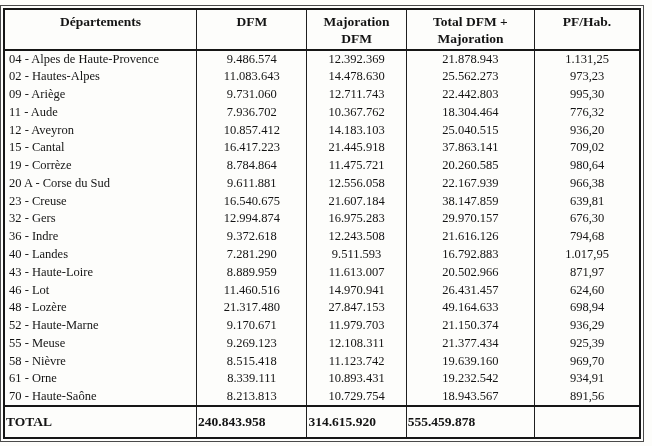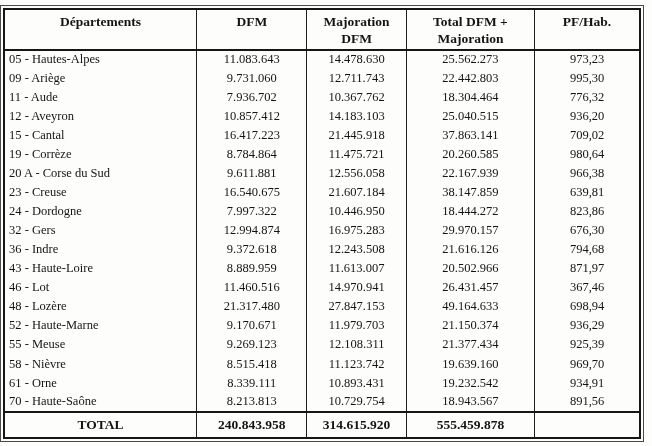--- a/index.html
+++ b/index.html
@@ -57,22 +57,22 @@
     text-align:center;
   }
   tbody td:first-child{
     text-align:left;
     padding-left:4px;
   }
   tfoot td{
     border-top:2px solid #161616;
     font-weight:bold;
     font-size:13.5px;
-    text-align:center;
-    height:26px;
+    text-align:left;
+    height:32px;
     vertical-align:middle;
   }
 </style>
 </head>
 <body>
 
 <div class="page">
   <div class="frame">
     <table>
       <colgroup>
@@ -86,21 +86,28 @@
         <tr>
           <th>Départements</th>
           <th>DFM</th>
           <th>Majoration DFM</th>
           <th>Total DFM + Majoration</th>
           <th>PF/Hab.</th>
         </tr>
       </thead>
       <tbody id="rows-body">
           <tr>
-            <td>05 - Hautes-Alpes</td>
+            <td>04 - Alpes de Haute-Provence</td>
+            <td>9.486.574</td>
+            <td>12.392.369</td>
+            <td>21.878.943</td>
+            <td>1.131,25</td>
+          </tr>
+          <tr>
+            <td>02 - Hautes-Alpes</td>
             <td>11.083.643</td>
             <td>14.478.630</td>
             <td>25.562.273</td>
             <td>973,23</td>
           </tr>
           <tr>
             <td>09 - Ariège</td>
             <td>9.731.060</td>
             <td>12.711.743</td>
             <td>22.442.803</td>
@@ -142,53 +149,53 @@
             <td>966,38</td>
           </tr>
           <tr>
             <td>23 - Creuse</td>
             <td>16.540.675</td>
             <td>21.607.184</td>
             <td>38.147.859</td>
             <td>639,81</td>
           </tr>
           <tr>
-            <td>24 - Dordogne</td>
-            <td>7.997.322</td>
-            <td>10.446.950</td>
-            <td>18.444.272</td>
-            <td>823,86</td>
-          </tr>
-          <tr>
             <td>32 - Gers</td>
             <td>12.994.874</td>
             <td>16.975.283</td>
             <td>29.970.157</td>
             <td>676,30</td>
           </tr>
           <tr>
             <td>36 - Indre</td>
             <td>9.372.618</td>
             <td>12.243.508</td>
             <td>21.616.126</td>
             <td>794,68</td>
           </tr>
           <tr>
+            <td>40 - Landes</td>
+            <td>7.281.290</td>
+            <td>9.511.593</td>
+            <td>16.792.883</td>
+            <td>1.017,95</td>
+          </tr>
+          <tr>
             <td>43 - Haute-Loire</td>
             <td>8.889.959</td>
             <td>11.613.007</td>
             <td>20.502.966</td>
             <td>871,97</td>
           </tr>
           <tr>
             <td>46 - Lot</td>
             <td>11.460.516</td>
             <td>14.970.941</td>
             <td>26.431.457</td>
-            <td>367,46</td>
+            <td>624,60</td>
           </tr>
           <tr>
             <td>48 - Lozère</td>
             <td>21.317.480</td>
             <td>27.847.153</td>
             <td>49.164.633</td>
             <td>698,94</td>
           </tr>
           <tr>
             <td>52 - Haute-Marne</td>

